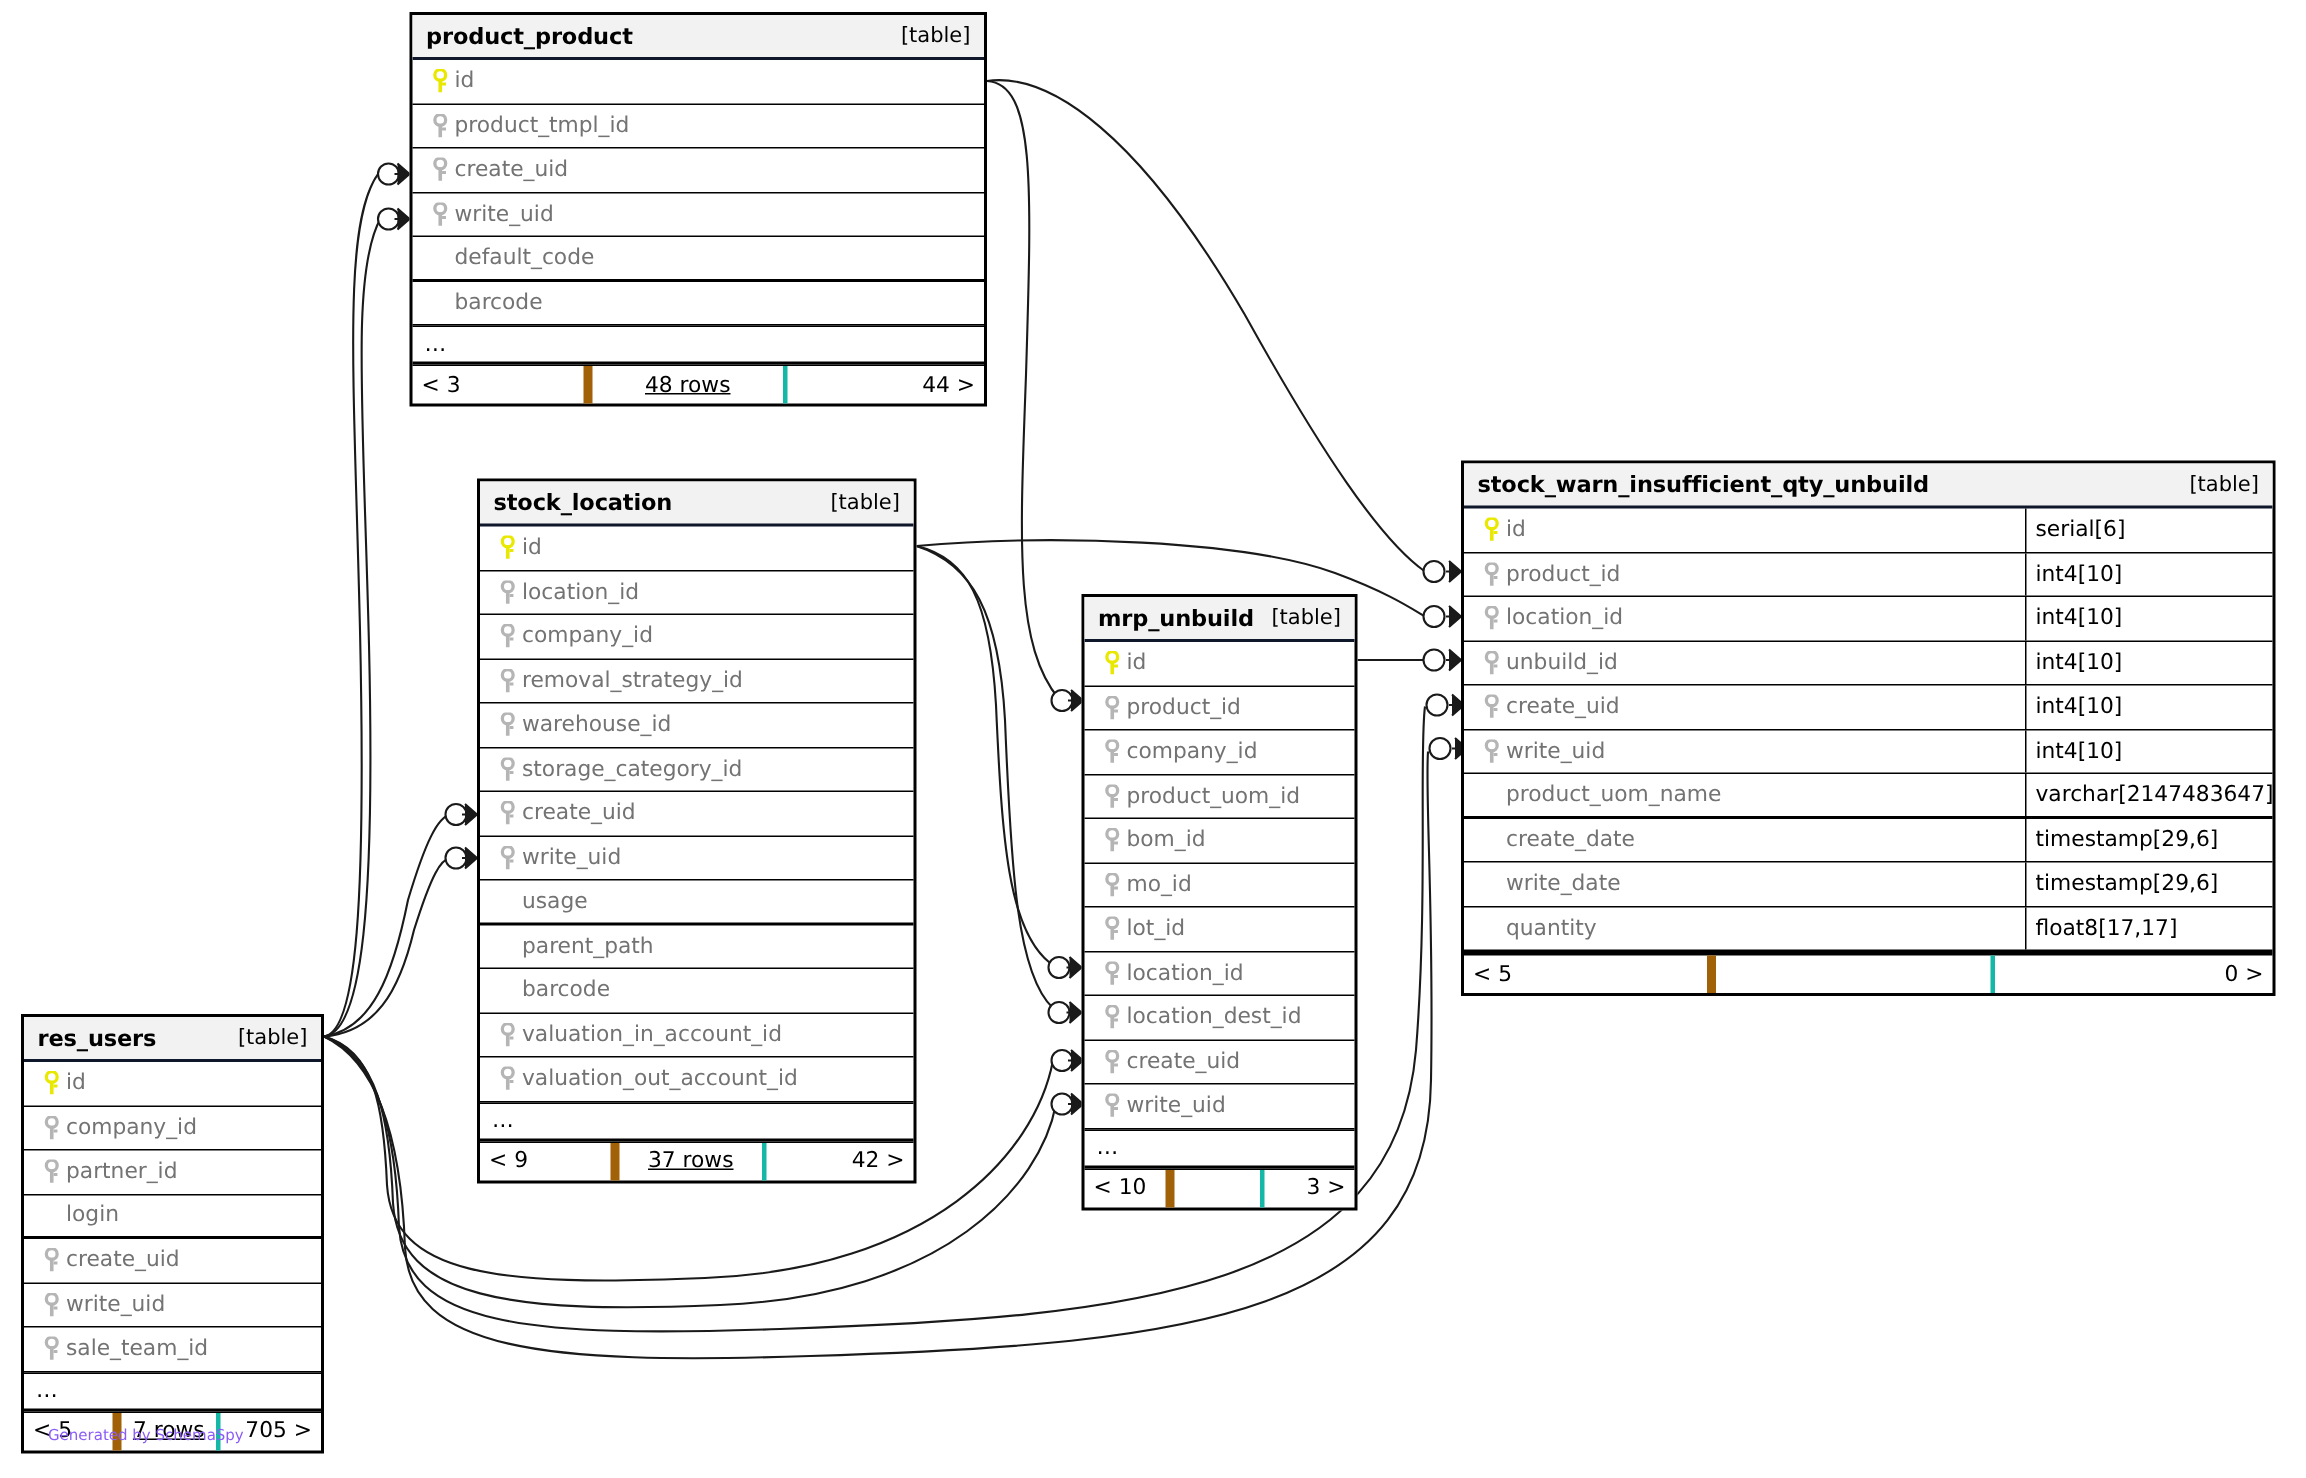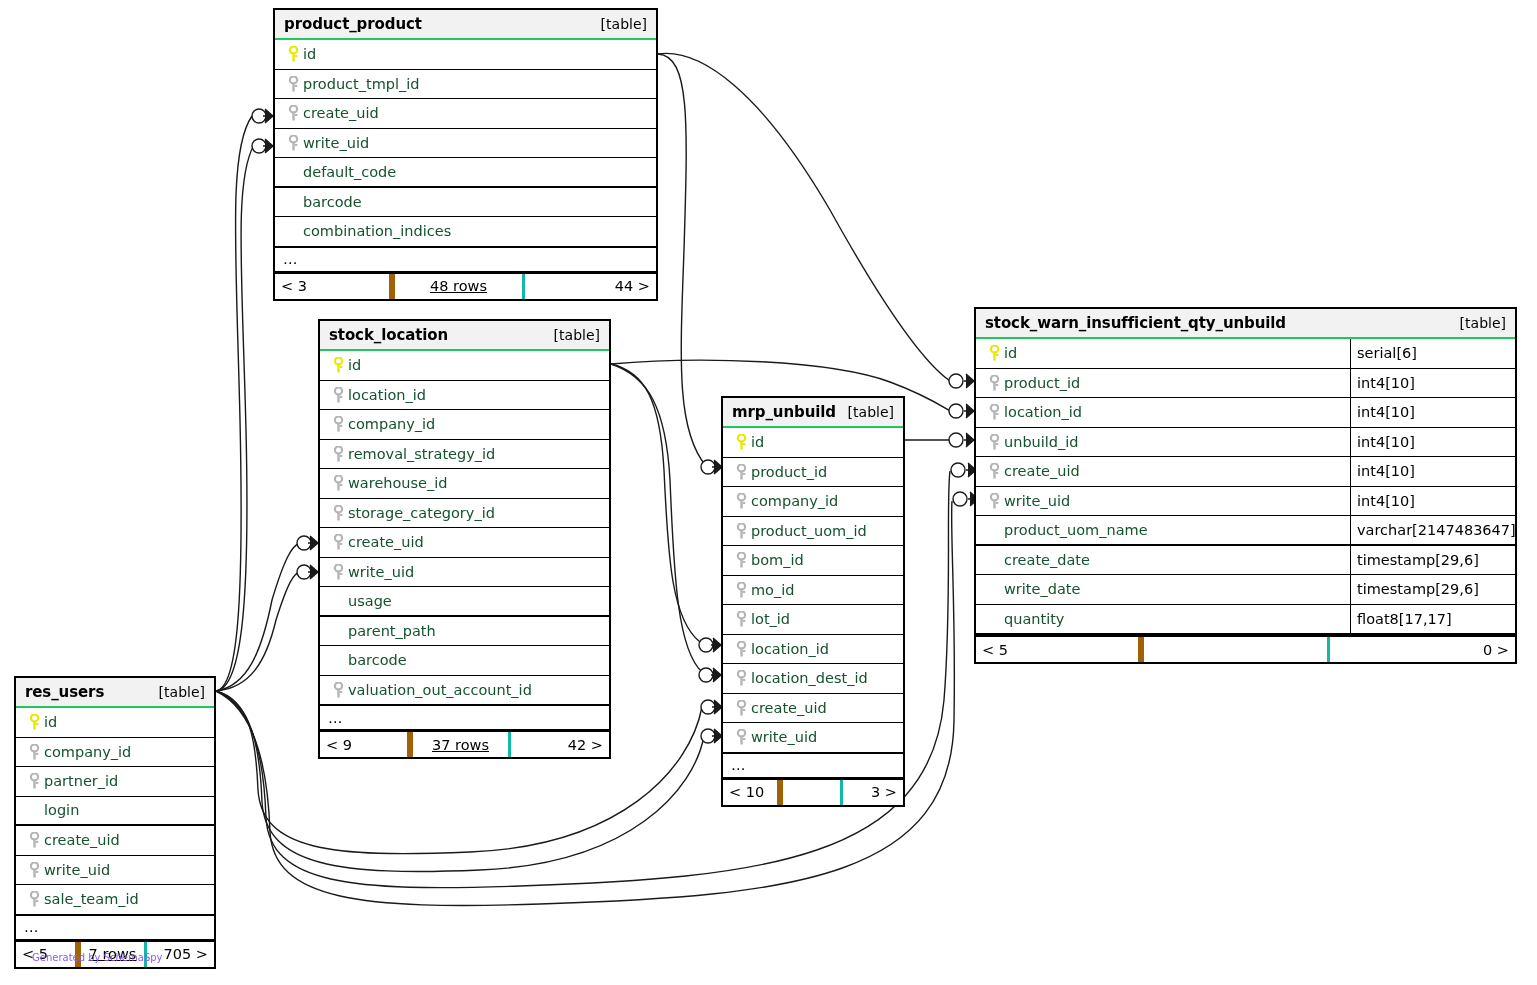--- a/index.html
+++ b/index.html
@@ -31,21 +31,21 @@
     border: 2px solid #000000;
     background: #ffffff;
     box-sizing: border-box;
     z-index: 5;
   }
   .tbl-head {
     display: flex;
     align-items: center;
     justify-content: space-between;
     background: #f2f2f2;
-    border-bottom: 2px solid #22c55e;
+    border-bottom: 2px solid #0f172a;
     padding: 4px 9px 5px 9px;
     box-sizing: border-box;
     height: 30px;
   }
   .tbl-name {
     font-weight: bold;
     font-size: 15px;
     color: #000000;
     letter-spacing: -0.1px;
   }
@@ -84,21 +84,21 @@
   }
   .keyslot {
     width: 20px;
     flex: 0 0 20px;
     display: flex;
     align-items: center;
     justify-content: center;
   }
   .lbl {
     font-size: 14.5px;
-    color: #14532d;
+    color: #737373;
     white-space: nowrap;
   }
   .ellipsis-row {
     display: flex;
     align-items: center;
     padding-left: 8px;
     height: 26px;
     box-sizing: border-box;
     border-bottom: 2px solid #000000;
     border-top: 1px solid #000000;
@@ -291,26 +291,20 @@
           <span class="keyslot"></span>
           <span class="lbl">default_code</span>
         </span>
       </div>
       <div class="rowline">
         <span class="col-name">
           <span class="keyslot"></span>
           <span class="lbl">barcode</span>
         </span>
       </div>
-      <div class="rowline">
-        <span class="col-name">
-          <span class="keyslot"></span>
-          <span class="lbl">combination_indices</span>
-        </span>
-      </div>
       <div class="ellipsis-row">…</div>
       <div class="footer">
         <div class="f-left" style="width:114px">&lt; 3</div>
         <div class="f-mid" style="width:133px">48 rows</div>
         <div class="f-right" style="width:134px">44 &gt;</div>
       </div>
     </div>
     <div class="tbl" style="left: 318px; top: 319px; width: 293px;">
       <div class="tbl-head">
         <span class="tbl-name">stock_location</span>
@@ -432,20 +426,32 @@
       </div>
       <div class="rowline">
         <span class="col-name">
           <span class="keyslot">
             <svg width="11" height="16" viewBox="0 0 11 16">
               <circle cx="5.5" cy="4" r="3.6" fill="none" stroke="#b5b5b5" stroke-width="2.2"></circle>
               <rect x="4.3" y="6.5" width="2.4" height="9" fill="#b5b5b5"></rect>
               <rect x="6.7" y="9" width="2.6" height="2" fill="#b5b5b5"></rect>
             </svg>
           </span>
+          <span class="lbl">valuation_in_account_id</span>
+        </span>
+      </div>
+      <div class="rowline">
+        <span class="col-name">
+          <span class="keyslot">
+            <svg width="11" height="16" viewBox="0 0 11 16">
+              <circle cx="5.5" cy="4" r="3.6" fill="none" stroke="#b5b5b5" stroke-width="2.2"></circle>
+              <rect x="4.3" y="6.5" width="2.4" height="9" fill="#b5b5b5"></rect>
+              <rect x="6.7" y="9" width="2.6" height="2" fill="#b5b5b5"></rect>
+            </svg>
+          </span>
           <span class="lbl">valuation_out_account_id</span>
         </span>
       </div>
       <div class="ellipsis-row">…</div>
       <div class="footer">
         <div class="f-left" style="width:87px">&lt; 9</div>
         <div class="f-mid" style="width:101px">37 rows</div>
         <div class="f-right" style="width:101px">42 &gt;</div>
       </div>
     </div>

